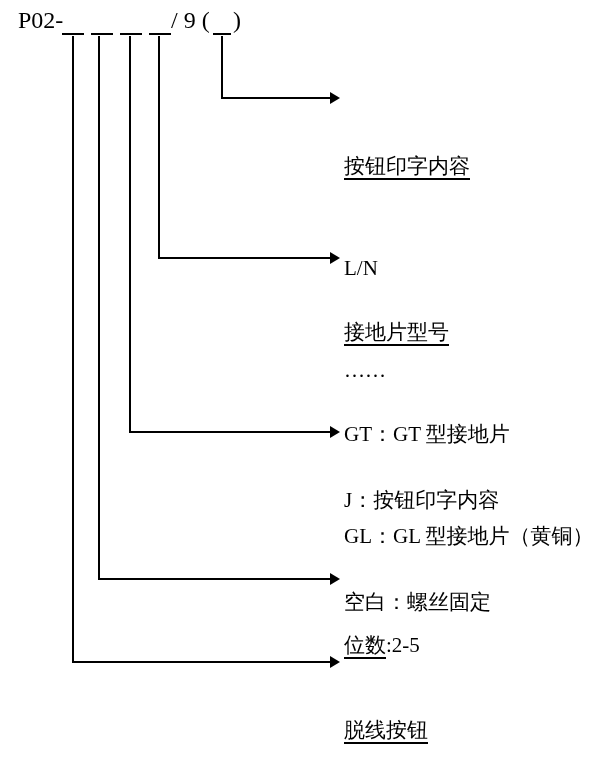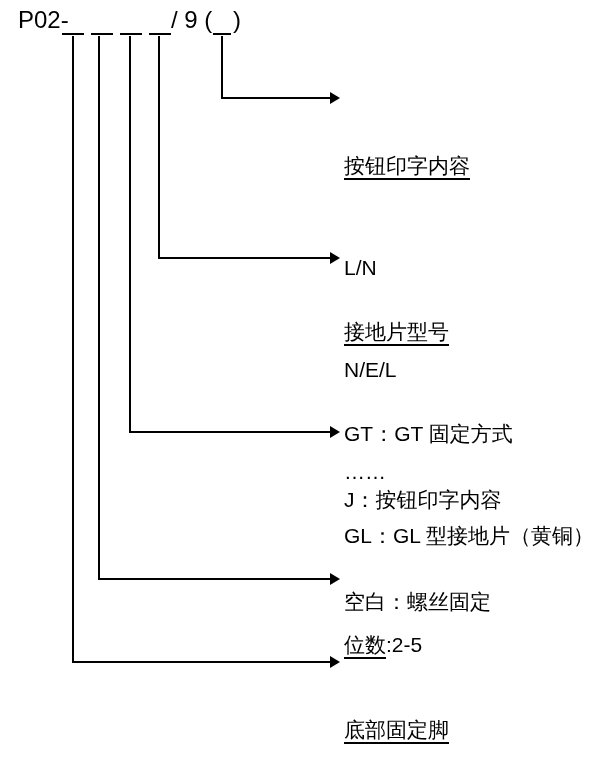--- a/index.html
+++ b/index.html
@@ -1,21 +1,21 @@
 <!DOCTYPE html>
 <html><head>
 <meta charset="utf-8">
 <style>
   html, body { margin: 0; padding: 0; background: #ffffff; }
   #canvas {
     position: relative;
     width: 600px;
     height: 778px;
     background: #ffffff;
-    font-family: Liberation Sans, sans-serif;
+    font-family: Liberation Serif, serif;
     color: #000000;
     overflow: hidden;
   }
   .abs { position: absolute; }
   .code-text {
     font-size: 24px;
     line-height: 28px;
     white-space: pre;
     color: #000;
   }
@@ -91,38 +91,37 @@
 
   <div class="hline" style="left:98px;  top:578px; width:232px;"></div>
   <div class="arrowhead" style="left:330px; top:573px;"></div>
 
   <div class="hline" style="left:72px;  top:661px; width:258px;"></div>
   <div class="arrowhead" style="left:330px; top:656px;"></div>
 
   <div class="section" style="top:81px;">
     <div><span class="title">按钮印字内容</span><span></span></div>
     <div class="item">L/N</div>
-    <div class="item">N/E/L</div>
     <div class="item">……</div>
   </div>
 
   <div class="section" style="top:247px;">
     <div><span class="title">接地片型号</span><span></span></div>
-    <div class="item">GT：GT 固定方式</div>
+    <div class="item">GT：GT 型接地片</div>
     <div class="item">GL：GL 型接地片（黄铜）</div>
   </div>
 
   <div class="section" style="top:415px;">
     <div class="item">J：按钮印字内容</div>
     <div class="item">空白：螺丝固定</div>
   </div>
 
   <div class="section" style="top:560px;">
     <div><span class="title">位数</span><span>:2-5</span></div>
   </div>
 
   <div class="section" style="top:645px;">
-    <div><span class="title">底部固定脚</span><span></span></div>
+    <div><span class="title">脱线按钮</span><span></span></div>
     
     
   </div>
 
 </div>
 
 </body></html>

